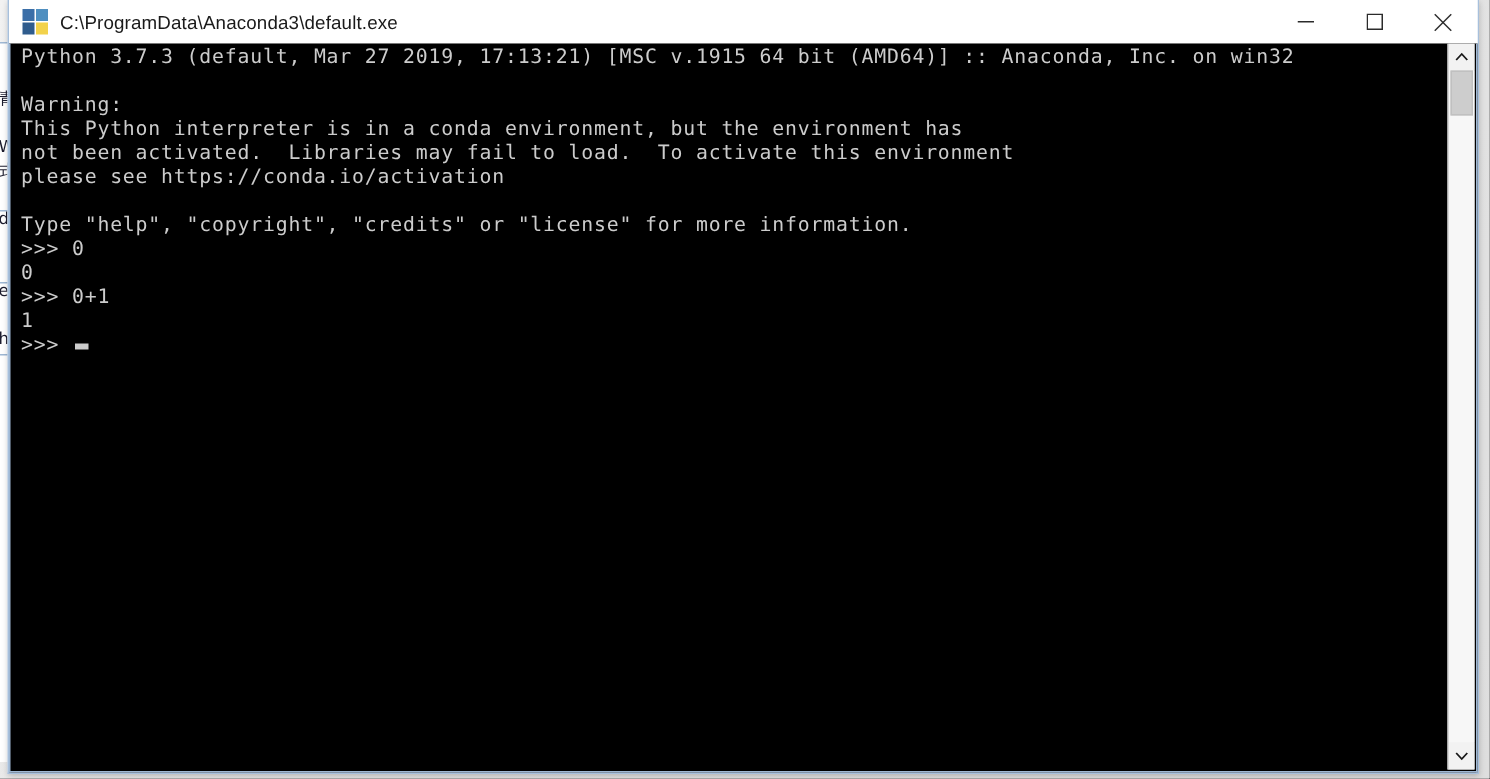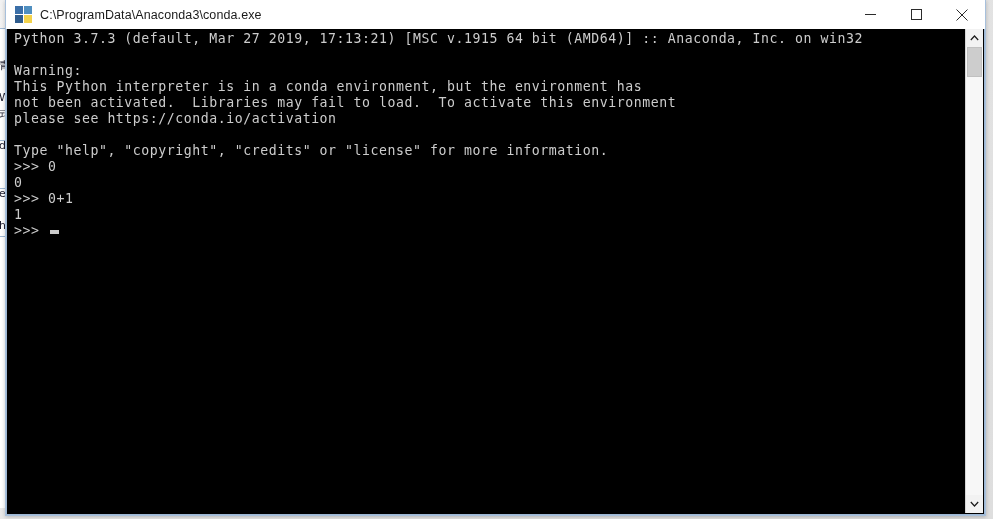--- a/index.html
+++ b/index.html
@@ -231,21 +231,21 @@
 
 <div id="window">
 
   <div id="titlebar">
     <div id="app-icon">
       <span class="q1"></span>
         <span class="q2"></span>
         <span class="q3"></span>
         <span class="q4"></span>
     </div>
-    <div id="title-text">C:\ProgramData\Anaconda3\conda.exe</div>
+    <div id="title-text">C:\ProgramData\Anaconda3\default.exe</div>
 
     <div class="winbtn" id="btn-min">
       <svg width="11" height="11" viewBox="0 0 11 11">
         <line x1="0" y1="5.5" x2="11" y2="5.5" stroke="#2b2b2b" stroke-width="1"></line>
       </svg>
     </div>
     <div class="winbtn" id="btn-max">
       <svg width="11" height="11" viewBox="0 0 11 11">
         <rect x="0.5" y="0.5" width="10" height="10" fill="none" stroke="#2b2b2b" stroke-width="1"></rect>
       </svg>

